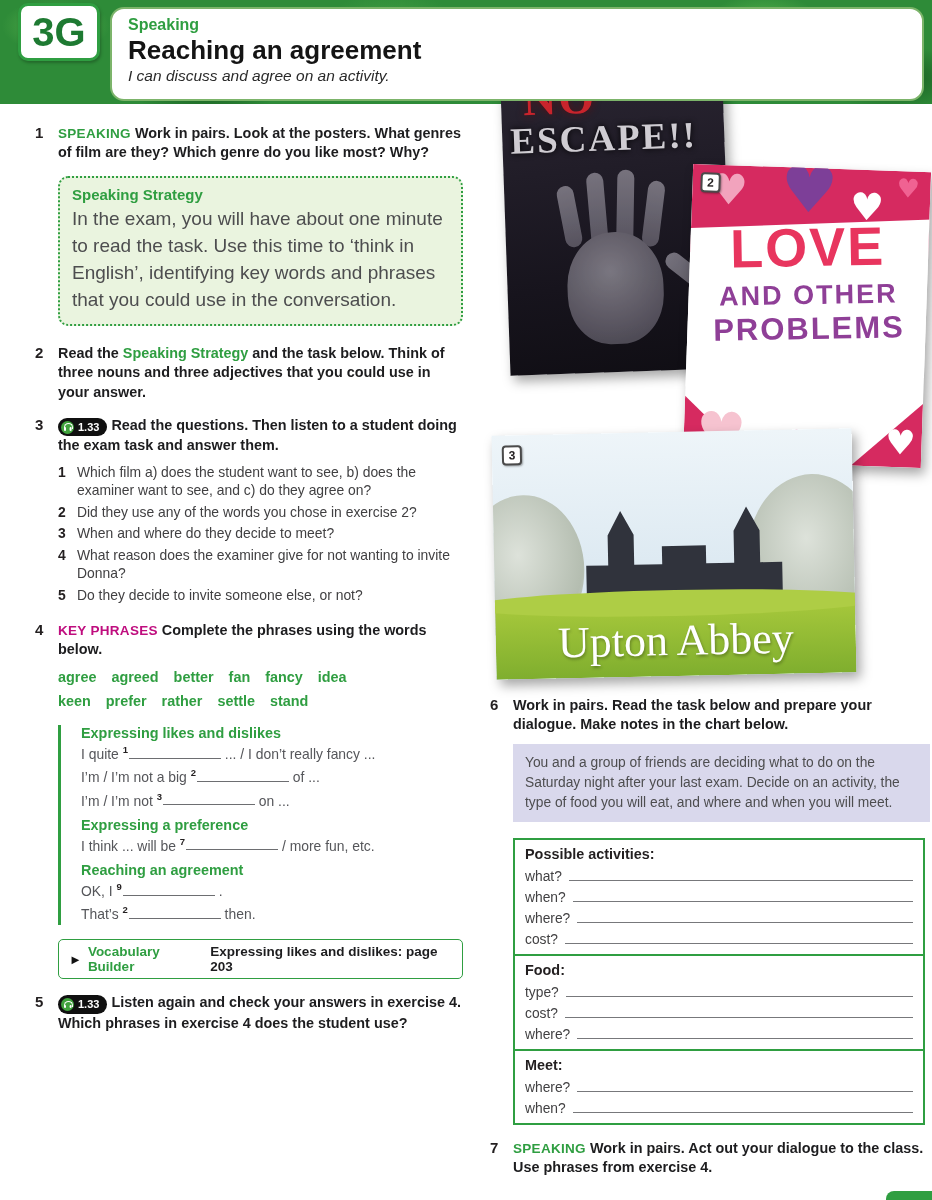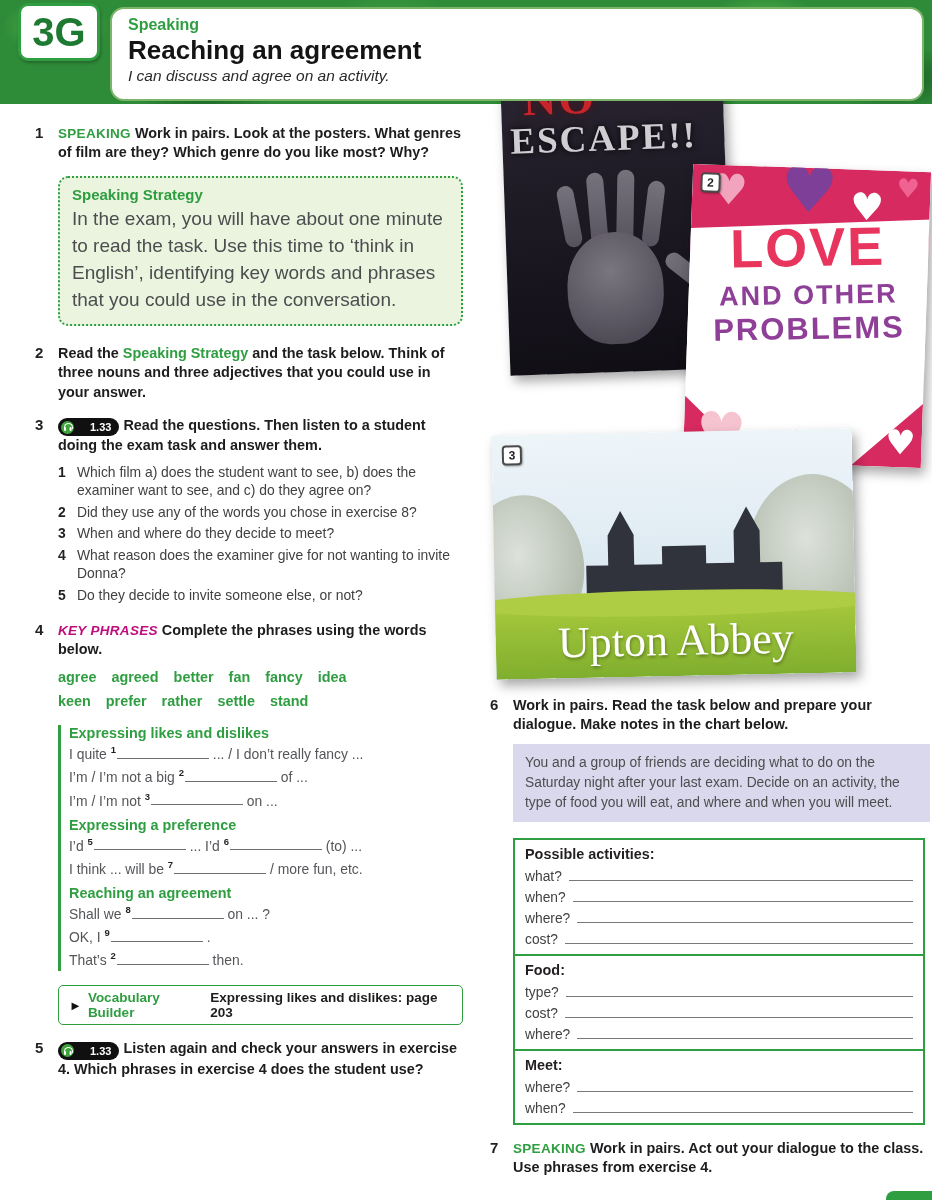--- a/index.html
+++ b/index.html
@@ -33,49 +33,49 @@
 
   
   .col-left{position:absolute; left:35px; top:124px; width:428px;}
   .col-right{position:absolute; left:490px; top:696px; width:440px;}
   .ex{display:flex; gap:9px; margin-bottom:14px;}
   .ex-num{font-weight:700; font-size:15px; color:var(--ink); width:14px; flex:none;}
   .ex-body{flex:1; min-width:0;}
   .ex-lead{font-weight:700; color:#1d1d1f; font-size:14.4px; line-height:1.33;}
   .tag{font-weight:700; font-size:13.5px; letter-spacing:.3px;}
   .tag.green{color:var(--green);}
-  .tag.magenta{color:var(--magenta);font-style:italic;}
+  .tag.magenta{color:var(--magenta);}
   .green-ref{color:var(--green);}
   .body-text{font-size:19px; color:var(--gray); line-height:1.42;}
 
   .strategy{border:2px dotted var(--green); border-radius:10px; background:#eaf4df;
     padding:8px 12px 10px; margin:0 0 18px 23px;}
   .strategy-title{color:var(--green); font-weight:700; font-size:15px; margin-bottom:3px;}
 
   .task{background:var(--lav); padding:9px 12px; font-size:13.8px; color:var(--gray);
     line-height:1.45; margin:0 0 20px 23px;}
 
-  .audio{display:inline-flex; align-items:center; gap:16px; background:#101010; border-radius:10px;
+  .audio{display:inline-flex; align-items:center; gap:4px; background:#101010; border-radius:10px;
     padding:2px 8px 2px 3px; vertical-align:-4px; margin-right:4px;}
   .audio-num{color:#fff; font-weight:700; font-size:11px;}
   .audio-dot{width:13px; height:13px; border-radius:50%; background:#41a33d; position:relative; flex:none;}
   .audio-dot::before{content:""; position:absolute; left:3px; top:2.5px; width:7px; height:5px;
     border:1.4px solid #fff; border-bottom:none; border-radius:6px 6px 0 0;}
   .audio-dot::after{content:""; position:absolute; left:2.6px; top:6.5px; width:2.4px; height:3.6px;
     background:#fff; border-radius:1px; box-shadow:5.6px 0 0 #fff;}
 
   .questions{margin-top:7px;}
   .q-row{display:flex; gap:8px; font-size:13.9px; color:#414042; line-height:1.33; margin-bottom:3px;}
   .q-num{font-weight:700; color:var(--ink); width:11px; flex:none;}
 
   .wordbank{margin:6px 0 8px;}
   .wb-row{line-height:1.5;}
   .wb-word{color:var(--green); font-weight:700; font-size:14.4px; margin-right:15px; display:inline-block;}
 
-  .keyphrases{border-left:3px solid var(--green); padding-left:8px; margin-top:12px;}
+  .keyphrases{border-left:3px solid var(--green); padding-left:20px; margin-top:12px;}
   .kp-heading{color:var(--green); font-weight:700; font-size:14.4px; margin:5px 0 1px;}
   .kp-line{font-size:13.9px; color:#55565a; line-height:1.62;}
   .kp-line sup{font-size:9.5px; font-weight:700; color:var(--ink); margin-right:1px;}
   .blank{display:inline-block; width:92px; border-bottom:1px solid #6d6e71; height:11px; vertical-align:baseline;}
 
   .vocab-bar{border:1.5px solid var(--green); border-radius:5px; padding:4px 10px; margin:12px 0 14px 23px;
     font-size:13.5px; display:flex; align-items:center; gap:6px; background:#fff;}
   .vb-arrow{color:#111; font-size:13px;}
   .vb-label{color:var(--green); font-weight:700;}
   .vb-text{color:#1d1d1f; font-weight:700;}
@@ -204,21 +204,21 @@
               <span class="audio-dot"></span>
               <span class="audio-num">1.33</span>
             </span><span>Read the questions. Then listen to a student doing the exam task and answer them.</span></p>
         <div class="questions" id="questions">
             <div class="q-row">
               <span class="q-num">1</span>
               <span class="q-text">Which film a) does the student want to see, b) does the examiner want to see, and c) do they agree on?</span>
             </div>
             <div class="q-row">
               <span class="q-num">2</span>
-              <span class="q-text">Did they use any of the words you chose in exercise 8?</span>
+              <span class="q-text">Did they use any of the words you chose in exercise 2?</span>
             </div>
             <div class="q-row">
               <span class="q-num">3</span>
               <span class="q-text">When and where do they decide to meet?</span>
             </div>
             <div class="q-row">
               <span class="q-num">4</span>
               <span class="q-text">What reason does the examiner give for not wanting to invite Donna?</span>
             </div>
             <div class="q-row">
@@ -236,24 +236,22 @@
         <div class="wordbank" id="wordbank">
             <div class="wb-row"><span class="wb-word">agree</span><span class="wb-word">agreed</span><span class="wb-word">better</span><span class="wb-word">fan</span><span class="wb-word">fancy</span><span class="wb-word">idea</span></div>
             <div class="wb-row"><span class="wb-word">keen</span><span class="wb-word">prefer</span><span class="wb-word">rather</span><span class="wb-word">settle</span><span class="wb-word">stand</span></div>
           </div>
         <div class="keyphrases" id="keyphrases">
             <div class="kp-heading">Expressing likes and dislikes</div>
             <div class="kp-line">I quite <sup>1</sup><span class="blank"></span> ... / I don’t really fancy ...</div>
             <div class="kp-line">I’m / I’m not a big <sup>2</sup><span class="blank"></span> of ...</div>
             <div class="kp-line">I’m / I’m not <sup>3</sup><span class="blank"></span> on ...</div>
             <div class="kp-heading">Expressing a preference</div>
-            <div class="kp-line">I’d <sup>5</sup><span class="blank"></span> ...   I’d <sup>6</sup><span class="blank"></span> (to) ...</div>
             <div class="kp-line">I think ... will be <sup>7</sup><span class="blank"></span> / more fun, etc.</div>
             <div class="kp-heading">Reaching an agreement</div>
-            <div class="kp-line">Shall we <sup>8</sup><span class="blank"></span> on ... ?</div>
             <div class="kp-line">OK, I <sup>9</sup><span class="blank"></span> .</div>
             <div class="kp-line">That’s <sup>2</sup><span class="blank"></span> then.</div>
           </div>
       </div>
     </div>
 
     <div class="vocab-bar">
       <span class="vb-arrow">►</span>
       <span class="vb-label">Vocabulary Builder</span>
       <span class="vb-text">Expressing likes and dislikes: page 203</span>

